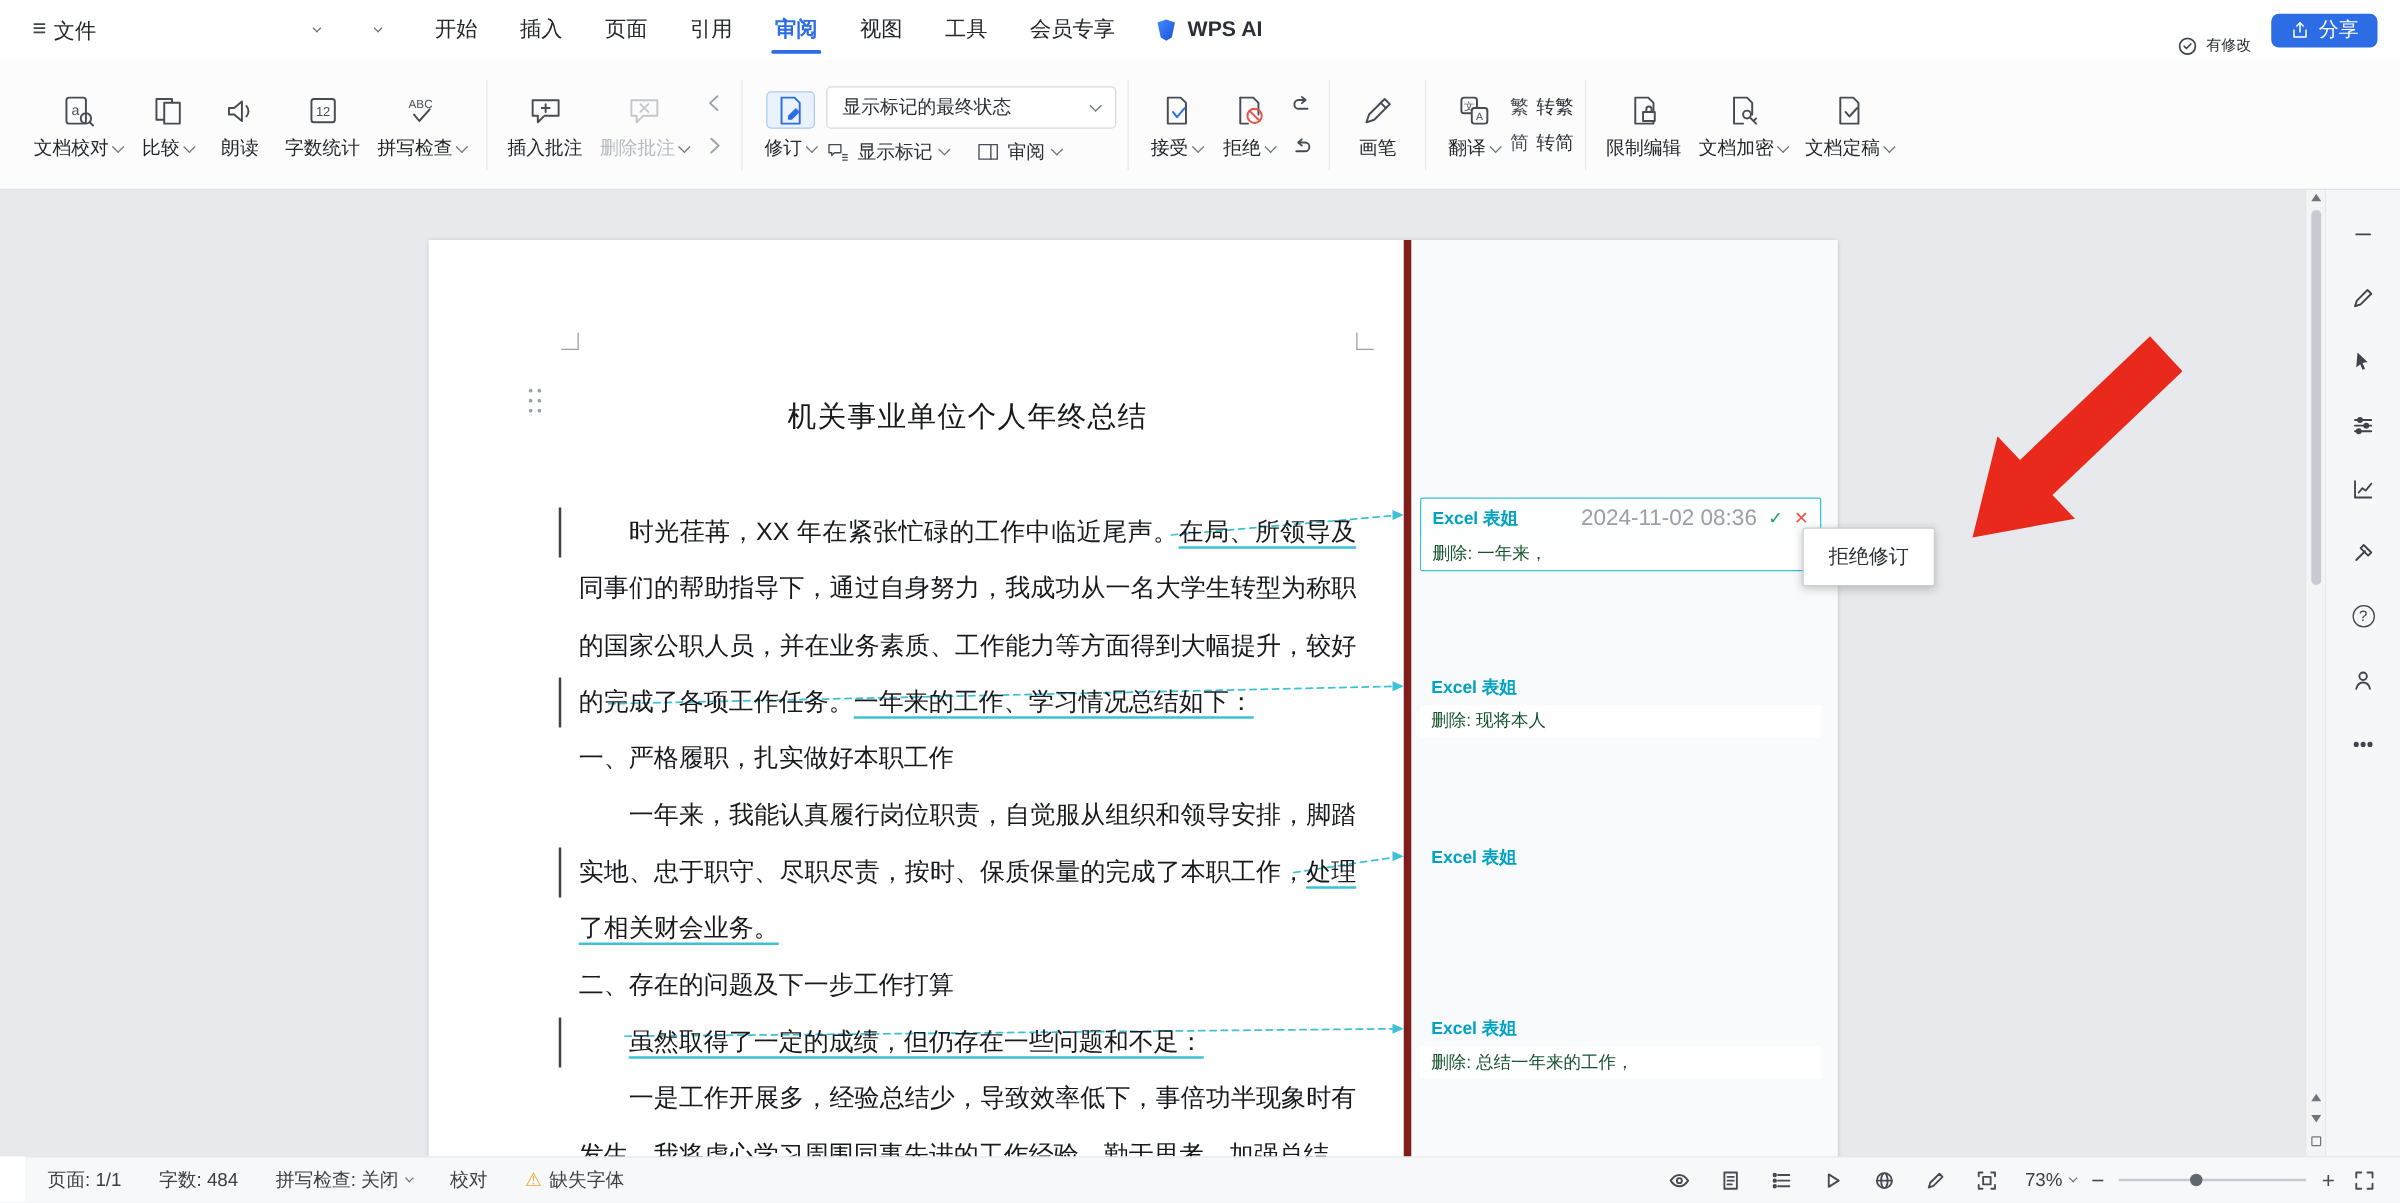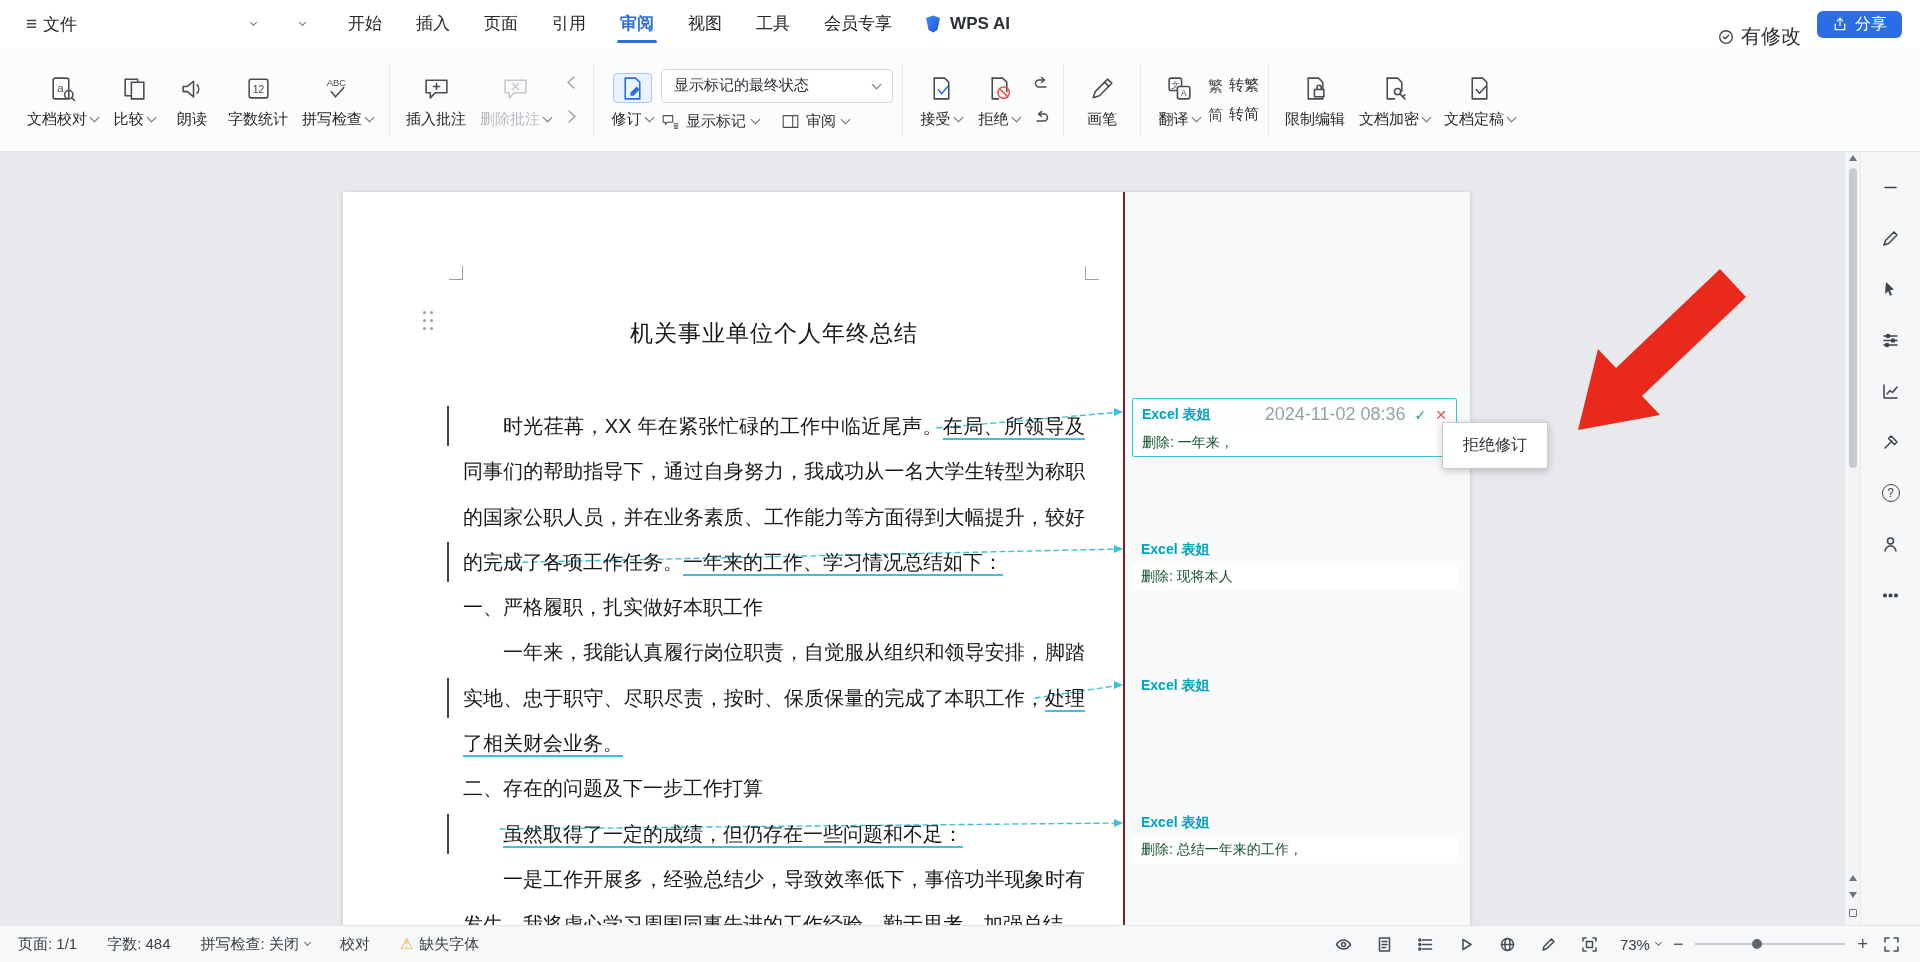--- a/index.html
+++ b/index.html
@@ -14,21 +14,21 @@
   .mb-ic svg { width:19px; height:19px; }
   .qa { display:flex; align-items:center; gap:2px; margin-left:6px; }
   .hamb { font-size:19px; color:#3f444b; }
   .tabs { display:flex; align-items:center; margin-left:26px; }
   .tab { position:relative; padding:0 17px; height:48px; line-height:48px; font-size:17px; cursor:pointer; color:#23262b; }
   .tab.active { color:#2c6ce5; font-weight:bold; }
   .tab.active::after { content:""; position:absolute; left:14px; right:14px; bottom:5px; height:3px; border-radius:2px; background:#2c6ce5; }
   .wpsai { display:flex; align-items:center; gap:7px; margin-left:14px; font-size:17px; font-weight:bold; cursor:pointer; }
   .searchbtn { margin-left:18px; }
   .mb-right { margin-left:auto; display:flex; align-items:center; gap:16px; }
-  .modified { display:flex; align-items:center; gap:6px; font-size:20px; cursor:pointer;margin-top:25px; }
+  .modified { display:flex; align-items:center; gap:6px; font-size:12px; cursor:pointer;margin-top:25px; }
   .share-btn { display:flex; align-items:center; gap:7px; background:#2c6ce5; color:#fff; font-size:16px; height:27px; padding:0 15px; border-radius:6px; cursor:pointer; }
   .share-btn svg { width:16px; height:16px; }
   .chev { display:inline-block; width:7px; height:7px; border-right:1.5px solid #6b7078; border-bottom:1.5px solid #6b7078; transform:rotate(45deg); margin-top:-3px; }
   .chev.s { width:5px; height:5px; }
 
   
   .ribbon { height:104px; flex:0 0 104px; background:#fcfcfd; border-bottom:1px solid #dfe2e6; display:flex; align-items:center; padding:0 20px; }
   .vsep { width:1px; height:72px; background:#e6e8ec; margin:0 9px; flex:0 0 1px; }
   .rb { display:flex; flex-direction:column; align-items:center; justify-content:center; gap:8px; padding:5px 7px; border-radius:4px; cursor:pointer; min-width:58px; }
   .rb .ic { height:30px; display:flex; align-items:center; }
@@ -64,21 +64,21 @@
     box-shadow:7px 0 #9aa0a8, 0 8px #9aa0a8, 7px 8px #9aa0a8, 0 16px #9aa0a8, 7px 16px #9aa0a8; }
 
   .doc { position:absolute; left:120px; top:118px; width:622px; font-size:20px; line-height:45.3px; color:#17191c; text-align:justify; z-index:2; }
   .doc-title { text-align:center; font-size:23px; font-weight:500; letter-spacing:1px; margin-bottom:48px; line-height:46px; }
   .doc p { margin:0; }
   .ind { text-indent:2em; }
   .rev { text-decoration:underline; text-decoration-color:#3ec1d6; text-underline-offset:5px; }
 
   .chbar { position:absolute; left:104px; width:2px; height:40px; background:#3f444b; z-index:2; }
 
-  .comments-area { position:absolute; left:780px; top:0; right:0; bottom:0; background:#f9fafb; border-left:2px solid #7f1d1d; z-index:3; }
+  .comments-area { position:absolute; left:780px; top:0; right:0; bottom:0; background:#f9fafb; border-left:6px solid #7f1d1d; z-index:3; }
   .comment { position:absolute; left:7px; right:13px; font-size:14px; }
   .c-head { display:flex; align-items:center; gap:9px; padding:5px 9px; }
   .author { font-weight:bold; color:#00a2c2; font-size:14px; cursor:pointer; }
   .c-time { color:#9aa0a8; font-size:18px; margin-left:auto; }
   .c-act { cursor:pointer; font-weight:bold; font-size:14px; }
   .c-check { color:#21a36a; }
   .c-close { color:#e5534b; }
   .c-body { background:#fff; padding:4px 9px; color:#14532d; }
   .comment.selected { border:1px solid #35c3d8; border-radius:2px; background:#fdfefe; }
 
@@ -96,21 +96,21 @@
   .sb-thumb { width:8px; height:300px; background:#c7cbd1; border-radius:4px; margin-top:7px; cursor:pointer; }
   .sb-bottom { margin-top:auto; display:flex; flex-direction:column; align-items:center; gap:11px; }
   .sb-sq { width:8px; height:8px; border:1.4px solid #70767e; border-radius:1px; cursor:pointer; }
 
   .sidebar { flex:0 0 60px; background:#f6f7f9; border-left:1px solid #e7e9ec; display:flex; flex-direction:column; align-items:center; padding:22px 0 16px; gap:25px; }
   .sb-ic { width:26px; height:26px; display:flex; align-items:center; justify-content:center; color:#3f444b; cursor:pointer; }
   .sb-ic svg { width:19px; height:19px; stroke:#3f444b; }
   .helpq { width:18px; height:18px; border:1.4px solid #3f444b; border-radius:50%; font-size:12px; display:flex; align-items:center; justify-content:center; color:#3f444b; }
 
   
-  .statusbar { height:37px; flex:0 0 37px; background:#f7f8f9; border-top:1px solid #e3e5e8; display:flex; align-items:center; padding:0 18px; font-size:15px; color:#3c4045; }
+  .statusbar { height:37px; flex:0 0 37px; background:#f7f8f9; border-top:1px solid #e3e5e8; display:flex; align-items:center; padding:0 18px; font-size:15px; color:#3c4045;margin-left:20px; }
   .st-item { display:flex; align-items:center; gap:6px; margin-right:30px; cursor:pointer; white-space:nowrap; }
   .warn { color:#f0a62a; font-size:15px; }
   .st-right { margin-left:auto; display:flex; align-items:center; gap:19px; }
   .st-ic { width:22px; height:22px; display:flex; align-items:center; justify-content:center; cursor:pointer; }
   .st-ic svg { width:17px; height:17px; stroke:#474c54; }
   .zoomgrp { display:flex; align-items:center; gap:12px; }
   .zoom-track { width:150px; height:2px; background:#c6cad0; position:relative; cursor:pointer; }
   .zoom-thumb { position:absolute; left:38%; top:-4px; width:10px; height:10px; border-radius:50%; background:#60666e; }
   .zbtn { font-size:18px; color:#474c54; cursor:pointer; line-height:1; }
 

